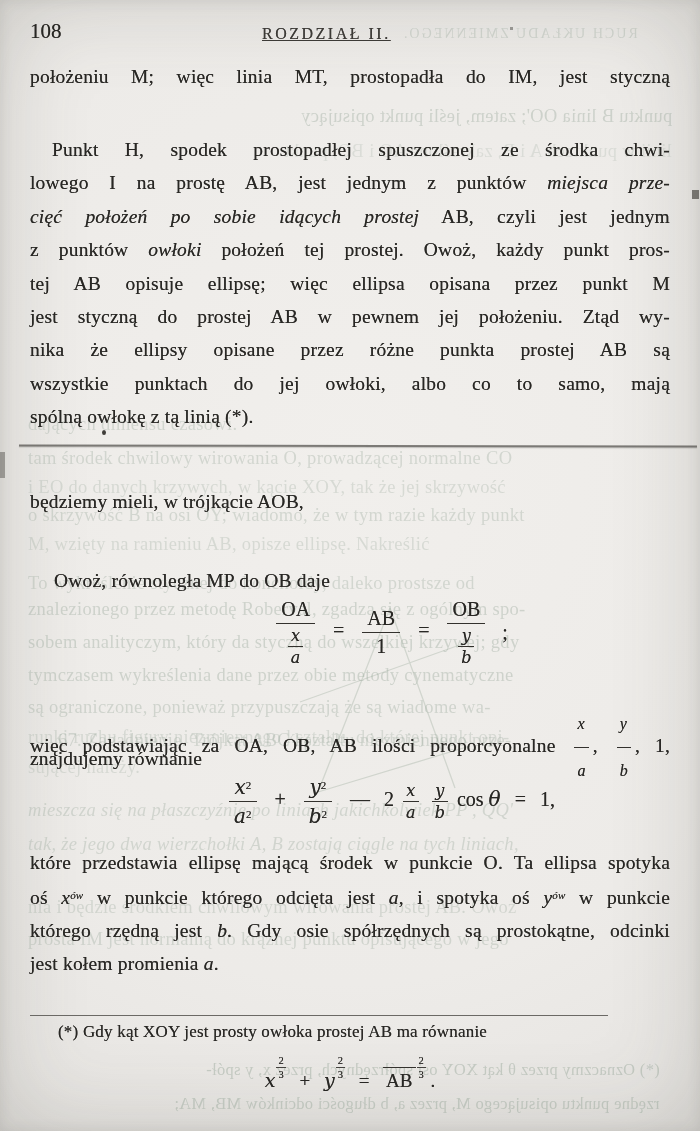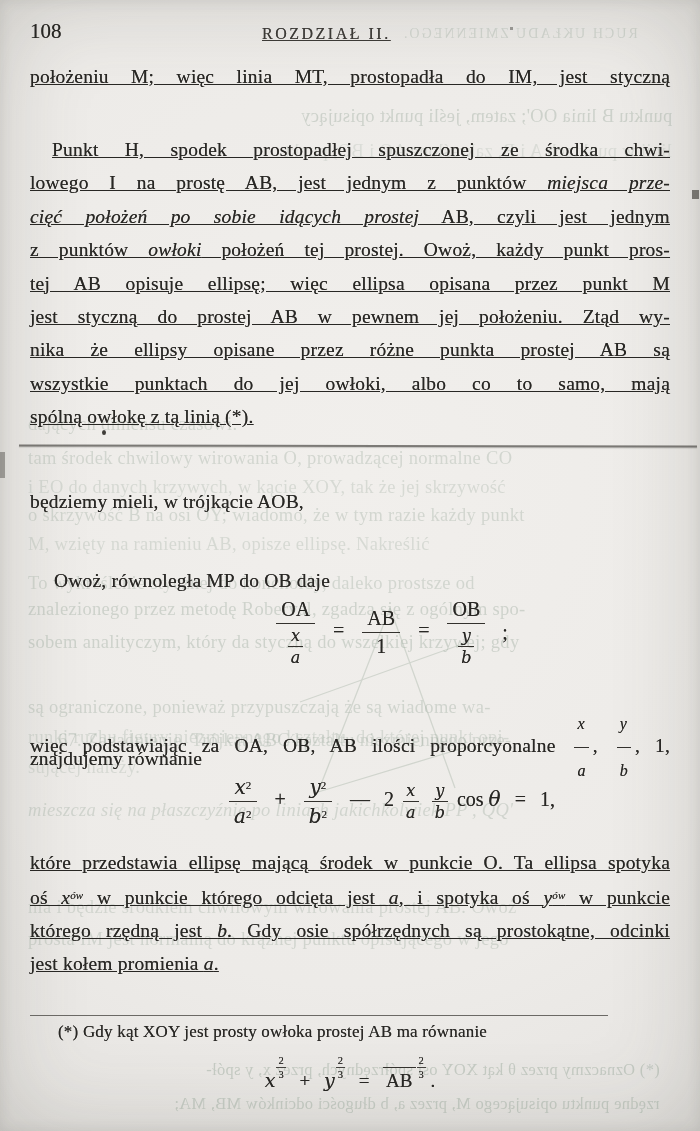--- a/index.html
+++ b/index.html
@@ -8,21 +8,21 @@
     background:
       radial-gradient(ellipse 130% 90% at 50% 42%, #f1efec 0%, #edebe8 50%, #e4e2df 80%, #d9d8d5 100%);
     box-shadow: inset 0 0 90px rgba(70,70,62,.20), inset 0 0 14px rgba(70,70,62,.12);
     font-family:"Liberation Serif","DejaVu Serif",serif;
     color:#282724;
   }
   
   .ink{position:absolute; z-index:3; left:30px; width:640px;
        font-size:19.5px; line-height:33.4px; letter-spacing:.2px;
        text-shadow:0 0 .5px rgba(45,43,40,.75);}
-  .ln{display:block;text-decoration:underline;}
+  .ln{display:block;}
   .j{text-align:justify; text-align-last:justify;}
   .pagehead{position:absolute; z-index:3; text-shadow:0 0 .5px rgba(45,43,40,.7);}
   #pagenum{top:19px; left:30px; font-size:21px;}
   #runhead{top:25px; left:262px; font-size:16px; letter-spacing:2.5px; color:#3c3a36;text-decoration:underline;}
   .rule{position:absolute; z-index:3; background:#55534f;}
   #midrule{top:445px; left:19px; width:678px; height:2px; opacity:.75; transform:rotate(.08deg); box-shadow:0 1px 1px rgba(90,88,84,.35);}
   #fnrule{top:1015px; left:30px; width:578px; height:1px; background:#6b6965;}
   .dot{position:absolute; z-index:3; background:#3f3d39; border-radius:50%;}
   
   .eq{position:absolute; z-index:3; left:30px; width:640px; text-align:center;
@@ -61,25 +61,27 @@
   <div class="ghost m" style="top:106px; right:28px; opacity:.34">punktu B linia OO'; zatem, jeśli punkt opisujący</div>
   <div class="ghost m" style="top:141px; right:28px; opacity:.2">linii w punktach A i B, zakreślone AO i BO, punkt</div>
   <div class="ghost" style="top:414px; left:28px; opacity:.3">dających dimensu czasowi.</div>
   <div class="ghost" style="top:448px; left:28px; opacity:.3">tam środek chwilowy wirowania O, prowadzącej normalne CO</div>
   <div class="ghost" style="top:477px; left:28px; opacity:.26">i EO do danych krzywych, w kącie XOY, tak że jej skrzywość</div>
   <div class="ghost" style="top:505px; left:28px; opacity:.3">o skrzywość B na osi OY; wiadomo, że w tym razie każdy punkt</div>
   <div class="ghost" style="top:534px; left:28px; opacity:.26">M, wzięty na ramieniu AB, opisze ellipsę. Nakreślić</div>
   <div class="ghost" style="top:573px; left:28px; opacity:.3">To wykreślenie stycznej do konchoidy, daleko prostsze od</div>
   <div class="ghost" style="top:599px; left:28px; opacity:.34">znalezionego przez metodę Roberval, zgadza się z ogólnym spo-</div>
   <div class="ghost" style="top:632px; left:28px; opacity:.34">sobem analityczym, który da styczną do wszelkiej krzywej; gdy</div>
+  <div class="ghost" style="top:665px; left:28px; opacity:.34">tymczasem wykreślenia dane przez obie metody cynematyczne</div>
   <div class="ghost" style="top:697px; left:28px; opacity:.32">są ograniczone, ponieważ przypuszczają że są wiadome wa-</div>
   <div class="ghost" style="top:727px; left:28px; opacity:.26">runki ruchu figury niezmiennego kształtu, do której punkt opi-</div>
   <div class="ghost" style="top:757px; left:28px; opacity:.24">sującej należy.</div>
   <div class="ghost" style="top:730px; left:58px; opacity:.3; ">67. Zagadnienie. Trójkąt ABC kształtu niezmiennego prze-</div>
   <div class="ghost" style="top:800px; left:28px; opacity:.3; font-style:italic">mieszcza się na płaszczyźnie po liniach jakichkolwiek PP', QQ'</div>
+  <div class="ghost" style="top:834px; left:28px; opacity:.3; font-style:italic">tak, że jego dwa wierzchołki A, B zostają ciągle na tych liniach,</div>
   <div class="ghost" style="top:897px; left:28px; opacity:.28">nia i będzie środkiem chwilowym wirowania prostej AB. Owoż</div>
   <div class="ghost" style="top:929px; left:28px; opacity:.3">prosta IM jest normalną do krążnej punktu opisującego w jego</div>
   <div class="ghost m fn" style="top:1060px; right:40px; opacity:.4">(*) Oznaczmy przez θ kąt XOY osi spółrzędnych, przez x, y spół-</div>
   <div class="ghost m fn" style="top:1094px; right:40px; opacity:.4">rzędne punktu opisującego M, przez a, b długości odcinków MB, MA;</div>
   <div class="ghost" style="top:736px; left:300px; opacity:.35">T</div>
 
   <svg id="ghost-svg" width="700" height="1131">
     <g stroke="#93a494" stroke-width="1.3" opacity=".32" fill="none">
       <line x1="390" y1="608" x2="318" y2="792"></line>
       <line x1="390" y1="608" x2="455" y2="788"></line>

